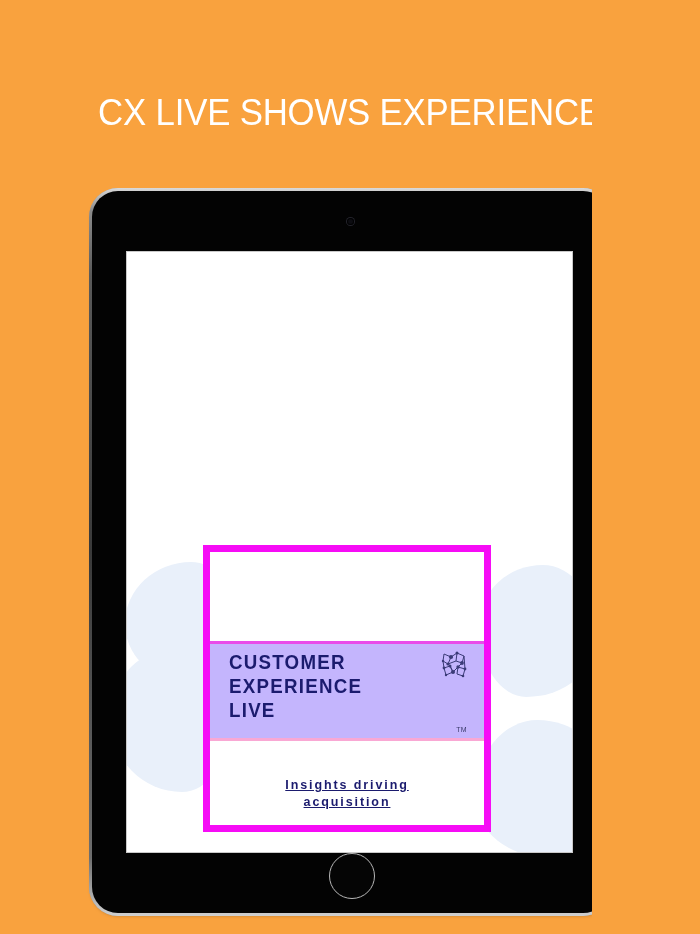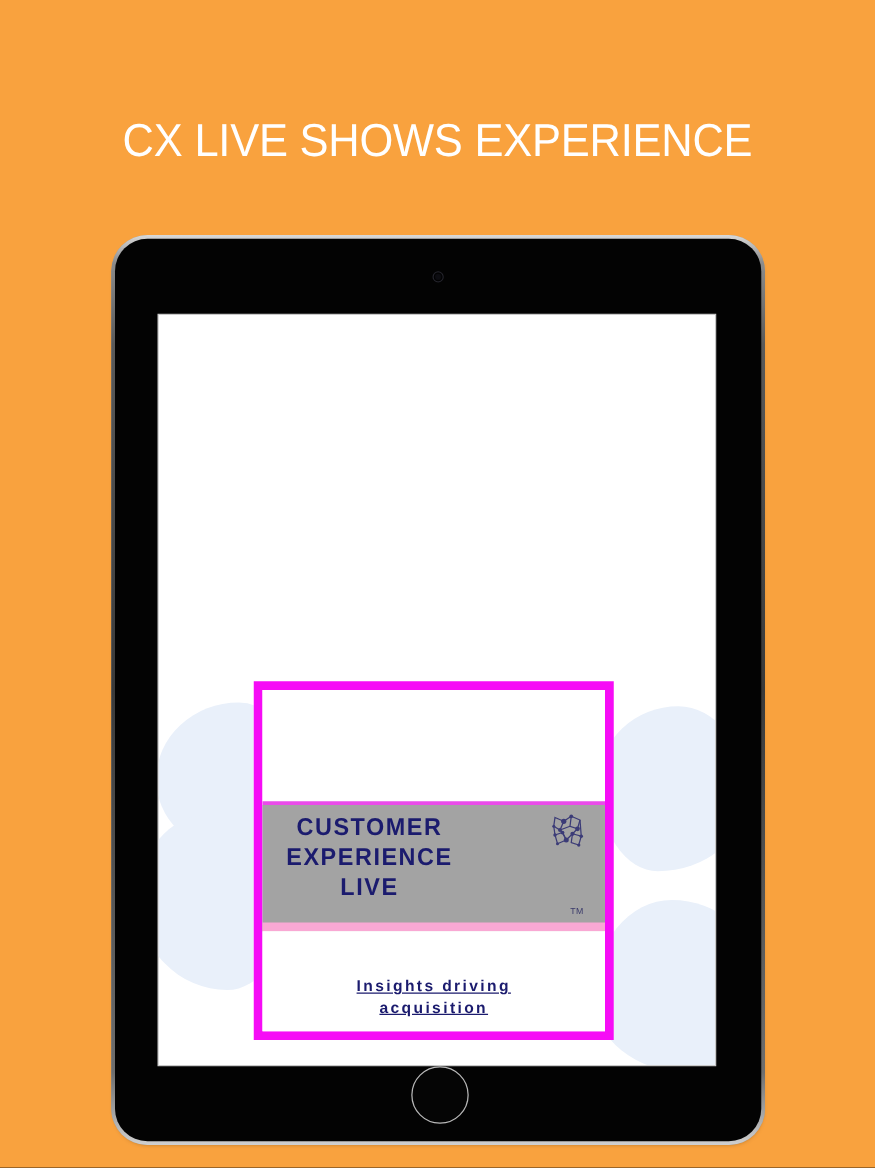--- a/index.html
+++ b/index.html
@@ -9,21 +9,21 @@
   body {
     width: 700px;
     height: 934px;
     overflow: hidden;
     font-family: "Liberation Sans", sans-serif;
     background: #F9A23E;
   }
 
   .poster {
     position: relative;
-    width: 700px;
+    width: 592px;
     height: 934px;
     background: #F9A23E;
     overflow: hidden;
   }
 
   
   .headline {
     position: absolute;
     left: 0;
     top: 44px;
@@ -172,24 +172,23 @@
     display: flex;
     flex-direction: column;
   }
   .card-top {
     flex: 0 0 89px;
     border-bottom: 3px solid #E94CE9;
     background: #FFFFFF;
   }
   .card-mid {
     flex: 0 0 94px;
-    border-bottom: 7px solid #f9a8d4;
-    background: #a3a3a3;
+    border-bottom: 3px solid #f9a8d4;
+    background: #c4b5fd;
     position: relative;
-    text-align: center;
   }
   .card-bottom {
     flex: 1 1 auto;
     background: #FFFFFF;
     position: relative;
   }
 
   .brand-name {
     position: absolute;
     left: 19px;

